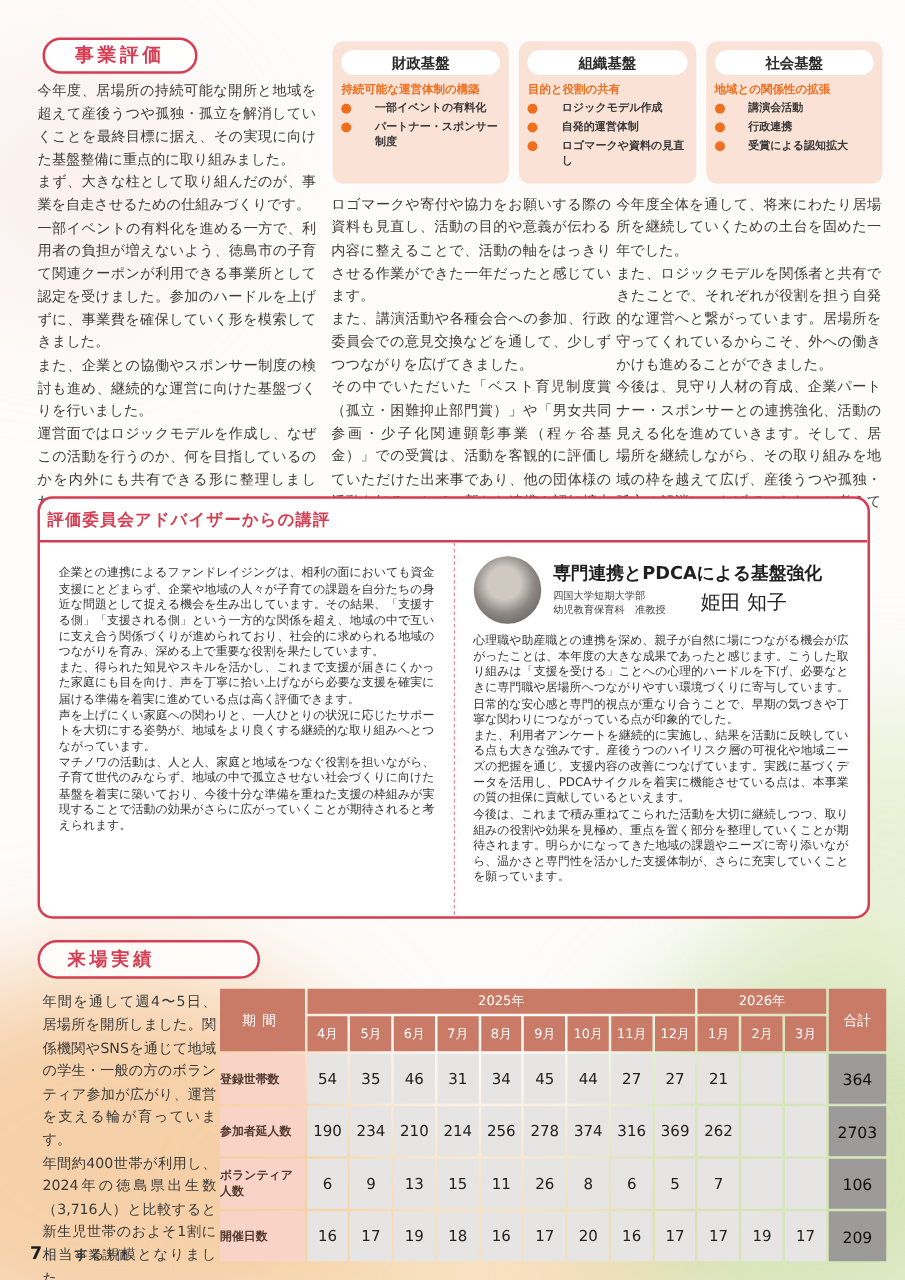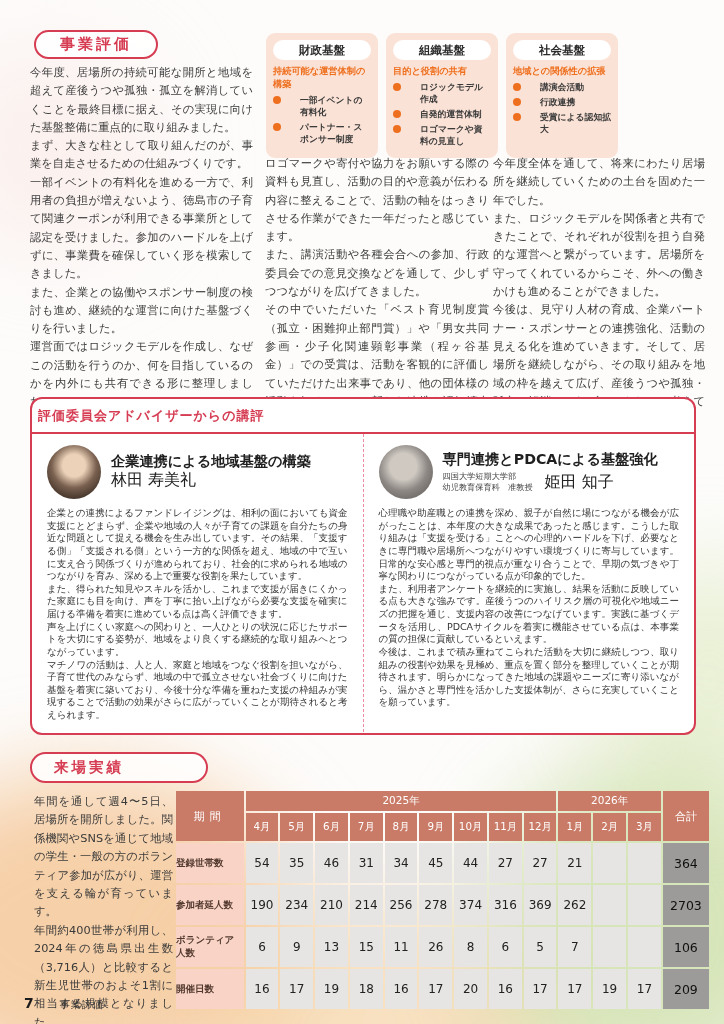--- a/index.html
+++ b/index.html
@@ -30,42 +30,42 @@
   .badge-top{left:34px;top:30px;font-size:15px;letter-spacing:3px;padding:3px 24px}
   .badge-att{left:30px;top:752px;width:152px;font-size:14.5px;letter-spacing:3px;padding:4px 0 4px 22px}
 
   
   .col{position:absolute;font-size:11.3px;line-height:1.62;text-align:justify;white-space:pre-line;color:#3c3c3c}
   #col1{left:30px;top:64px;width:223px}
   #col2{left:265px;top:155px;width:224px}
   #col3{left:493px;top:155px;width:212px}
 
   
-  .bases{position:absolute;left:266px;top:33px;width:352px;display:flex;gap:8px}
+  .bases{position:absolute;left:266px;top:33px;width:440px;display:flex;gap:8px}
   .base-box{flex:1;background:var(--box-pink);border-radius:9px;padding:7px 7px 8px;min-height:97px}
   .base-pill{background:#fff;border-radius:11px;text-align:center;font-weight:bold;font-size:11.5px;color:#2a2a2a;padding:2.5px 0}
   .base-sub{color:var(--orange);font-weight:bold;font-size:9.2px;text-align:left;margin:5px 0 4px}
   .base-item{display:flex;gap:19px;font-size:8.8px;font-weight:bold;color:#3a3a3a;line-height:1.35;margin-bottom:3px}
   .dot{width:8px;height:8px;border-radius:50%;background:var(--orange);flex:none;margin-top:1px}
 
   
   .advisors{position:absolute;left:30px;top:397px;width:666px;height:338px;border:2.5px solid var(--red);
             border-radius:12px;background:#fff;box-sizing:border-box;overflow:hidden}
   .advisors-title{color:var(--red);font-weight:bold;font-size:13px;letter-spacing:1px;padding:8px 0 7px 6px}
   .advisors-sep{border-top:2px solid var(--red)}
   .advisors-body{display:flex;height:calc(100% - 36px)}
   .advisor{flex:1;padding:11px 15px 8px 15px;box-sizing:border-box}
   .advisor+.advisor{border-left:1.5px dashed #ef8ba0}
   .adv-head{display:flex;align-items:center;gap:10px}
   .avatar{width:54px;height:54px;border-radius:50%;flex:none}
   .avatar-1{background:radial-gradient(circle at 50% 38%,#ecd2b8 0 26%,#7a6150 52%,#46362b 78%,#2f241d)}
   .avatar-2{background:radial-gradient(circle at 45% 40%,#cfc9c2 0 30%,#8d8884 55%,#55514e)}
   .adv-title{font-weight:bold;font-size:14.2px;color:#1f1f1f;line-height:1.2}
   .adv-name{font-size:16px;color:#222}
-  .adv-name-row{display:flex;align-items:center;gap:12px;margin-top:3px}
+  .adv-name-row{display:flex;align-items:center;gap:28px;margin-top:3px}
   .adv-affil{font-size:8.2px;color:#444;line-height:1.4;white-space:pre-line}
   .adv-body{margin-top:8px;font-size:9.5px;line-height:1.33;text-align:justify;color:#333;white-space:pre-line}
 
   
   .att-text{position:absolute;left:34px;top:793px;width:139px;font-size:11.3px;line-height:1.63;text-align:justify;white-space:pre-line}
   .att-table-wrap{position:absolute;left:174px;top:789px;width:537px}
   table{border-collapse:separate;border-spacing:2.5px;width:100%;table-layout:fixed}
   th,td{overflow:hidden;padding:0}
   .th-period,.th-year,.th-month,.th-total{background:var(--salmon);color:#fff;font-weight:normal;text-align:center}
   .th-period{font-size:11px;letter-spacing:5px}
@@ -152,27 +152,20 @@
 その中でいただいた「ベスト育児制度賞（孤立・困難抑止部門賞）」や「男女共同参画・少子化関連顕彰事業（程ヶ谷基金）」での受賞は、活動を客観的に評価していただけた出来事であり、他の団体様の活動を知ることで、新たな連携や認知拡大にもつながっています。</div>
   <div id="col3" class="col">今年度全体を通して、将来にわたり居場所を継続していくための土台を固めた一年でした。
 また、ロジックモデルを関係者と共有できたことで、それぞれが役割を担う自発的な運営へと繋がっています。居場所を守ってくれているからこそ、外への働きかけも進めることができました。
 今後は、見守り人材の育成、企業パートナー・スポンサーとの連携強化、活動の見える化を進めていきます。そして、居場所を継続しながら、その取り組みを地域の枠を越えて広げ、産後うつや孤独・孤立の解消につなげていきたいと考えています。</div>
 
   <div class="advisors">
     <div class="advisors-title">評価委員会アドバイザーからの講評</div>
     <div class="advisors-sep"></div>
     <div class="advisors-body">
       <div class="advisor">
-        <div class="adv-head">
-          <div class="avatar avatar-1"></div>
-          <div>
-            <div class="adv-title">企業連携による地域基盤の構築</div>
-            <div class="adv-name">林田 寿美礼</div>
-          </div>
-        </div>
         <div class="adv-body">企業との連携によるファンドレイジングは、相利の面においても資金支援にとどまらず、企業や地域の人々が子育ての課題を自分たちの身近な問題として捉える機会を生み出しています。その結果、「支援する側」「支援される側」という一方的な関係を超え、地域の中で互いに支え合う関係づくりが進められており、社会的に求められる地域のつながりを育み、深める上で重要な役割を果たしています。
 また、得られた知見やスキルを活かし、これまで支援が届きにくかった家庭にも目を向け、声を丁寧に拾い上げながら必要な支援を確実に届ける準備を着実に進めている点は高く評価できます。
 声を上げにくい家庭への関わりと、一人ひとりの状況に応じたサポートを大切にする姿勢が、地域をより良くする継続的な取り組みへとつながっています。
 マチノワの活動は、人と人、家庭と地域をつなぐ役割を担いながら、子育て世代のみならず、地域の中で孤立させない社会づくりに向けた基盤を着実に築いており、今後十分な準備を重ねた支援の枠組みが実現することで活動の効果がさらに広がっていくことが期待されると考えられます。</div>
       </div>
       <div class="advisor">
         <div class="adv-head">
           <div class="avatar avatar-2"></div>
           <div>
             <div class="adv-title">専門連携とPDCAによる基盤強化</div>

